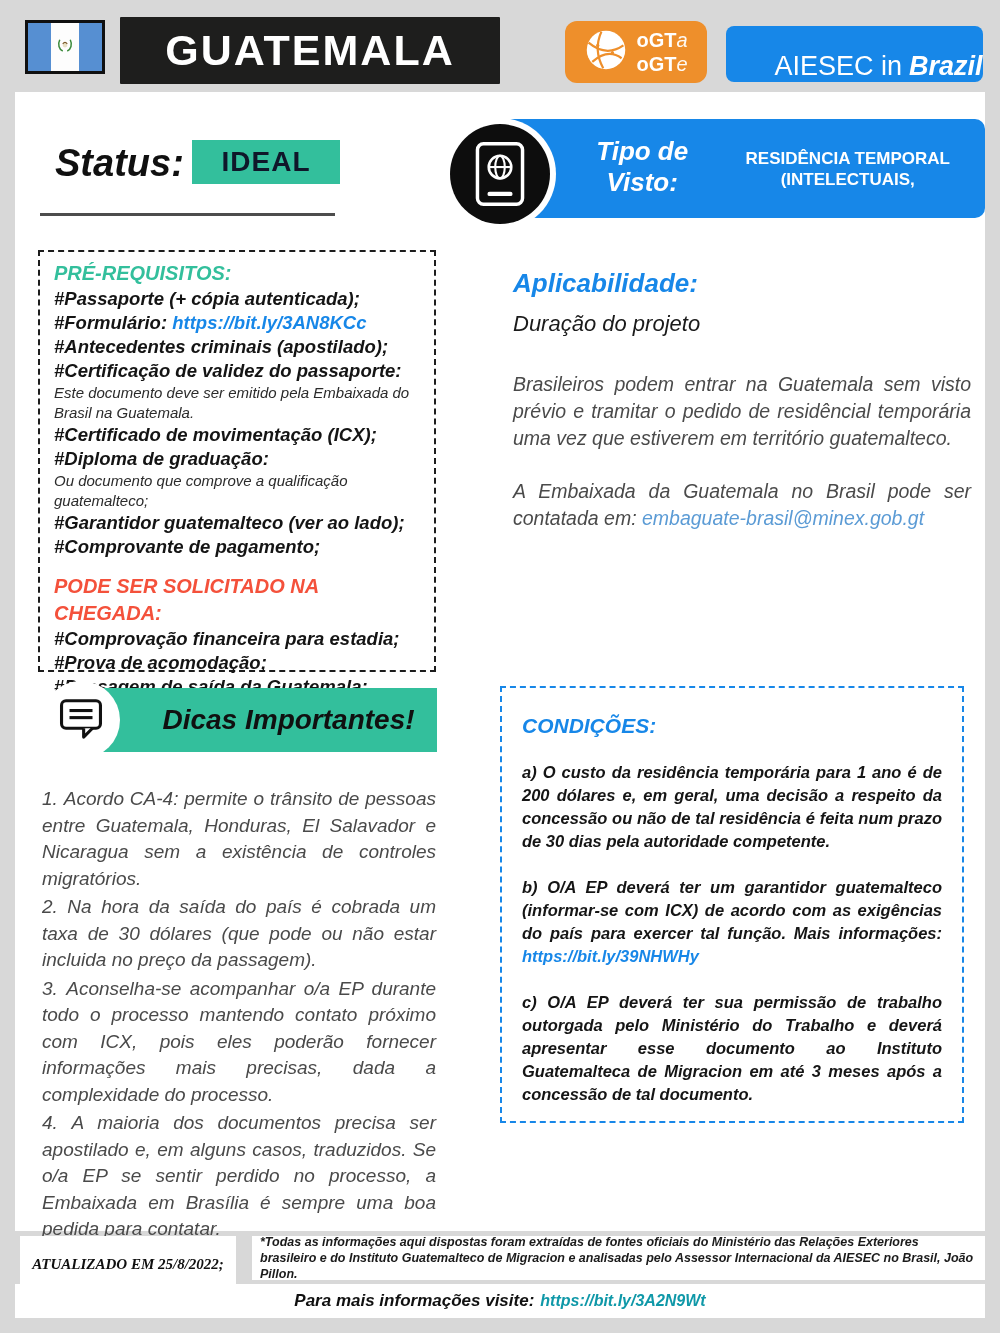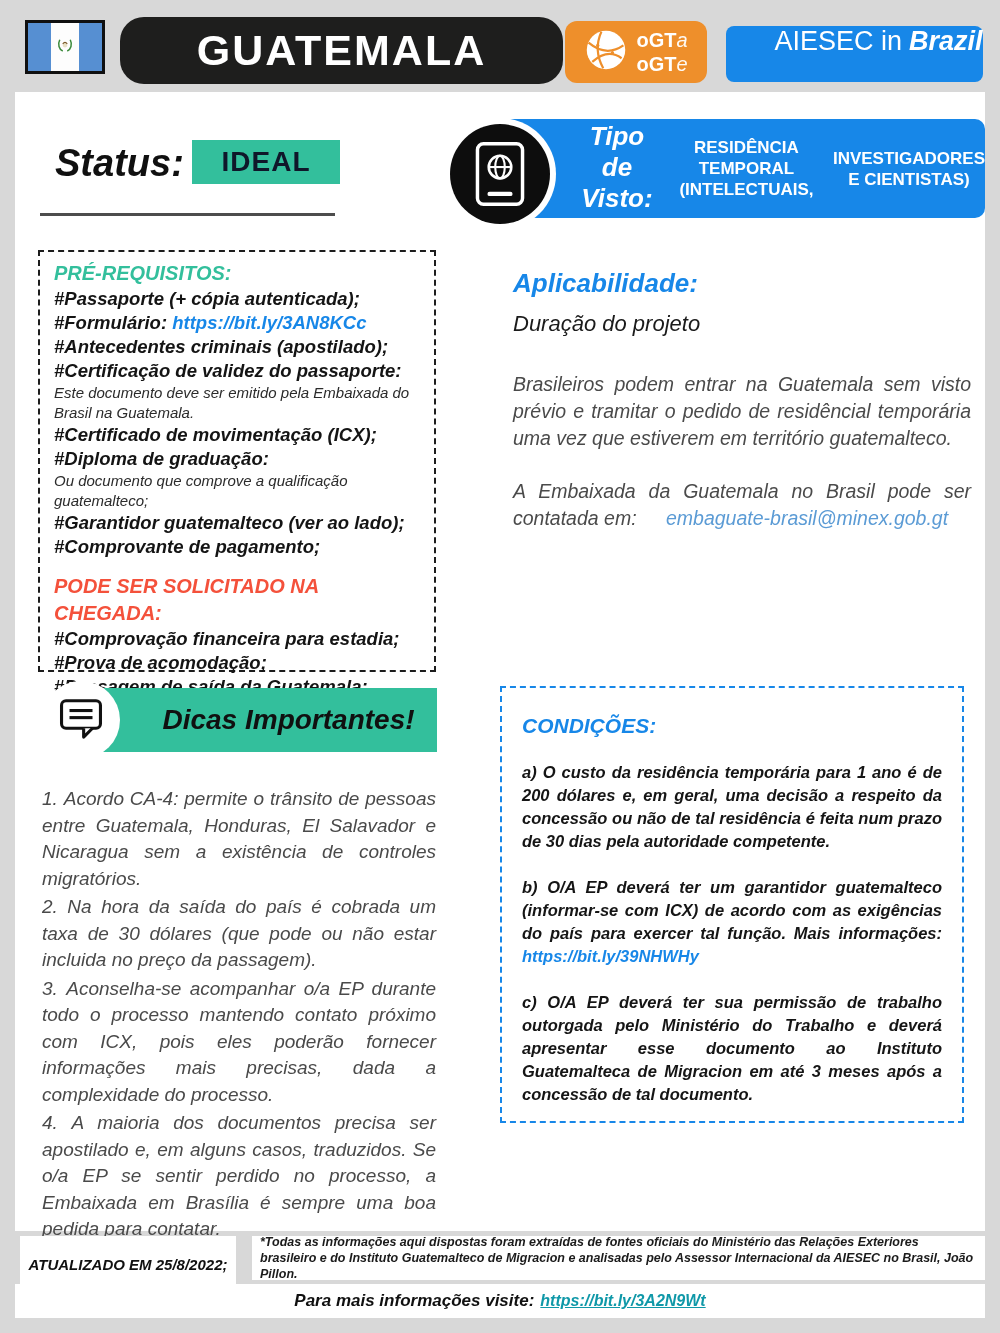--- a/index.html
+++ b/index.html
@@ -5,29 +5,29 @@
   * { margin:0; padding:0; box-sizing:border-box; }
   html,body { background:#d8d8d8; }
   body { font-family:"Liberation Sans", sans-serif; }
   .page { position:relative; width:1000px; height:1333px; background:#d8d8d8; overflow:hidden; margin:0 auto; }
   .abs { position:absolute; }
 
   
   .flag { left:25px; top:20px; width:80px; height:54px; border:3px solid #101010; display:flex; background:#fff; }
   .flag .b { flex:1; background:#568fd2; }
   .flag .w { flex:1.15; background:#fdfdfd; display:flex; align-items:center; justify-content:center; }
-  .title-bar { left:120px; top:17px; width:443px; height:67px; background:#1e1e1d; border-radius:24px;
+  .title-bar { left:120px; top:17px; width:380px; height:67px; background:#1e1e1d; border-radius:1px;
                display:flex; align-items:center; justify-content:center; }
   .title-bar span { color:#fff; font-weight:bold; font-size:43px; letter-spacing:2px; }
   .ogt-badge { left:565px; top:21px; width:142px; height:62px; background:#ee8f2b; border-radius:12px;
                display:flex; align-items:center; justify-content:center; gap:8px; }
   .ogt-text { color:#fff; font-size:20px; line-height:24px; font-weight:bold; text-align:left; }
   .ogt-text .suf { font-weight:normal; font-style:italic; opacity:.95; }
   .aiesec-badge { left:726px; top:26px; width:257px; height:56px; background:#1787e8; border-radius:8px;
-                  display:flex; align-items:flex-start; justify-content:center; color:#fff; font-size:27px;padding-left:48px; }
+                  display:flex; align-items:flex-end; justify-content:center; color:#fff; font-size:27px;padding-left:48px; }
   .aiesec-badge .bold { font-weight:bold; font-style:italic; margin-left:7px; }
 
   
   .panel { left:15px; top:92px; width:970px; height:1139px; background:#ffffff; }
 
   .status-label { left:55px; top:142px; font-size:38px; font-weight:bold; font-style:italic; color:#101010; }
   .ideal-badge { left:192px; top:140px; width:148px; height:44px; background:#33bf9c; display:flex;
                  align-items:center; justify-content:center; color:#0f172a; font-weight:bold; font-size:28px; letter-spacing:1px; }
   .status-underline { left:40px; top:213px; width:295px; height:3px; background:#4d4d4d; }
 
@@ -42,22 +42,22 @@
 
   
   .prereq-box { left:38px; top:250px; width:398px; height:422px; border:2px dashed #1c1c1c; padding:8px 14px; }
   .sec-head { font-size:20px; font-weight:bold; font-style:italic; line-height:27px; }
   .teal-t { color:#33bf9c; }
   .red-t { color:#f4513b; }
   .req { font-size:18.5px; line-height:24px; font-weight:bold; font-style:italic; color:#141414; }
   .note { font-size:15px; line-height:20px; font-style:italic; color:#2b2b2b; }
   .gap14 { height:14px; }
   .link-strong { color:#1787e8; font-weight:bold; font-style:italic; cursor:pointer; }
-  .link-light { color:#5b9bd5; font-style:italic; cursor:pointer;margin-left:24px; }
-  .link-teal { color:#0f98a8; font-weight:bold; font-style:italic; text-decoration:underline; cursor:pointer; }
+  .link-light { color:#5b9bd5; font-style:italic; cursor:pointer; }
+  .link-teal { color:#0f98a8; font-weight:bold; font-style:italic; cursor:pointer; }
 
   
   .applic { left:513px; top:268px; width:458px; }
   .applic-head { font-size:26px; font-weight:bold; font-style:italic; color:#1787e8; }
   .applic-sub { font-size:22px; font-style:italic; color:#1b1b1b; margin-top:12px; }
   .para { font-size:19.5px; line-height:27px; font-style:italic; color:#4a4a4a; text-align:justify; }
   .mt34 { margin-top:34px; } .mt26 { margin-top:26px; }
 
   
   .dicas-banner { left:88px; top:688px; width:349px; height:64px; background:#33bf9c; display:flex;
@@ -70,21 +70,21 @@
   .tips li { font-size:19px; line-height:26.5px; font-style:italic; color:#4a4a4a; text-align:justify; margin-bottom:2px; }
 
   
   .cond-box { left:500px; top:686px; width:464px; height:437px; border:2px dashed #1787e8; padding:26px 20px; }
   .cond-head { font-size:21px; font-weight:bold; font-style:italic; color:#1787e8; }
   .cond-p { font-size:16.5px; line-height:23px; font-weight:bold; font-style:italic; color:#151515;
             text-align:justify; margin-top:23px; }
 
   
   .updated-box { left:20px; top:1236px; width:216px; height:56px; background:#fff; display:flex;
-                 align-items:center; justify-content:center; }
+                 align-items:center; justify-content:center;font-family:Liberation Serif, serif; }
   .updated-box span { font-size:15px; font-weight:bold; font-style:italic; color:#101010; }
   .disclaimer-box { left:252px; top:1236px; width:733px; height:44px; background:#fff; padding:5px 8px;
                     display:flex; align-items:center; }
   .disclaimer-box span { font-size:12.5px; line-height:16px; font-style:italic; font-weight:600; color:#1b1b1b; }
   .more-bar { left:15px; top:1284px; width:970px; height:34px; background:#fff; display:flex;
               align-items:center; justify-content:center; gap:6px; }
   .more-bar .lbl { font-size:17px; font-weight:bold; font-style:italic; color:#101010; }
 </style>
 </head>
 <body>
@@ -134,21 +134,20 @@
 
   <div class="abs panel"></div>
 
   <div class="abs status-label">Status:</div>
   <div class="abs ideal-badge">IDEAL</div>
   <div class="abs status-underline"></div>
 
   <div class="abs visa-banner">
     <div class="visa-title">Tipo de Visto:</div>
     <div class="visa-line">RESIDÊNCIA TEMPORAL (INTELECTUAIS,</div>
-    <div class="visa-line">INVESTIGADORES E CIENTISTAS)</div>
   </div>
   <div class="abs pp-outer"></div>
   <div class="abs pp-inner">
     <svg viewBox="0 0 60 78" width="52" height="68">
       <rect x="4" y="4" width="52" height="70" rx="7" fill="none" stroke="#ffffff" stroke-width="4"></rect>
       <circle cx="30" cy="31" r="13" fill="none" stroke="#ffffff" stroke-width="3"></circle>
       <ellipse cx="30" cy="31" rx="5.5" ry="13" fill="none" stroke="#ffffff" stroke-width="2.4"></ellipse>
       <line x1="17" y1="31" x2="43" y2="31" stroke="#ffffff" stroke-width="2.4"></line>
       <line x1="18" y1="62" x2="42" y2="62" stroke="#ffffff" stroke-width="5" stroke-linecap="round"></line>
     </svg>

